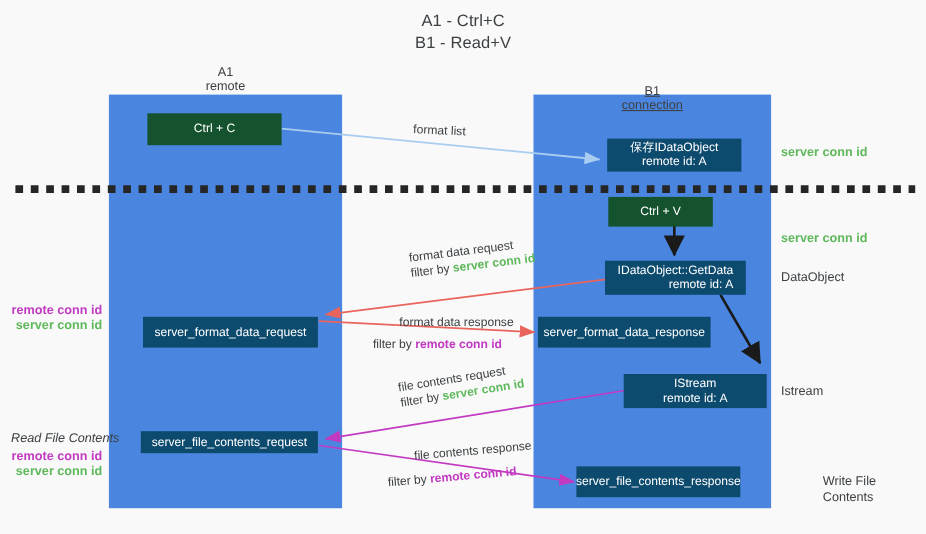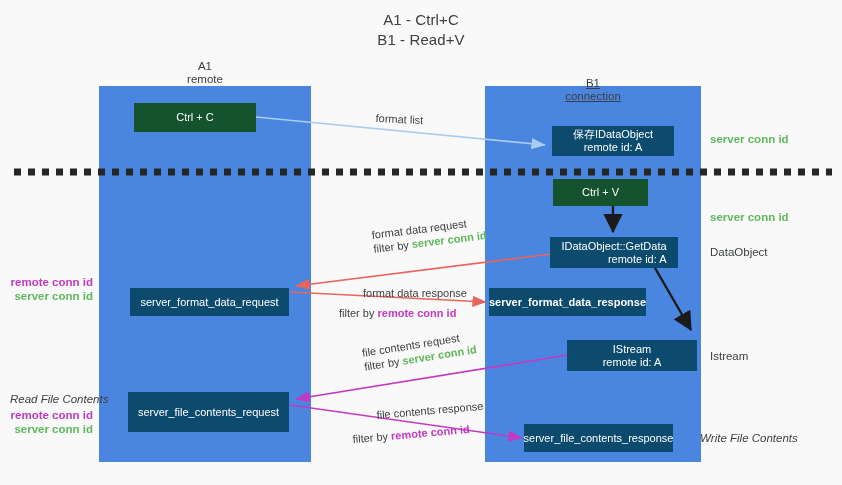--- a/index.html
+++ b/index.html
@@ -137,46 +137,46 @@
 
     <line x1="290" y1="405" x2="522" y2="438" stroke="#c23ac2" stroke-width="1.6" marker-end="url(#ah-mag)"></line>
 
     <line x1="14" y1="172" x2="832" y2="172" stroke="#262626" stroke-width="7" stroke-dasharray="7 7"></line>
   </svg>
 
   <div class="abs box green" style="left:134px; top:103px; width:122px; height:29px;">Ctrl + C</div>
 
   <div class="abs box orange" style="left:130px; top:276px; width:159px; height:28px;margin-top:12px;">server_format_data_request</div>
 
-  <div class="abs box orange" style="left:128px; top:392px; width:161px; height:40px;">server_file_contents_request</div>
+  <div class="abs box orange" style="left:128px; top:392px; width:161px; height:20px;">server_file_contents_request</div>
 
   <div class="abs box orange" style="left:552px; top:126px; width:122px; height:30px;">保存IDataObject
 remote id: A</div>
 
   <div class="abs box green" style="left:553px; top:179px; width:95px; height:27px;">Ctrl + V</div>
 
   <div class="abs box orange" style="left:550px; top:237px; width:128px; height:31px;text-align:right;">IDataObject::GetData
 remote id: A</div>
 
   <div class="abs box orange" style="left:567px; top:340px; width:130px; height:31px;">IStream
 remote id: A</div>
 
-  <div class="abs box orange" style="left:489px; top:288px; width:157px; height:28px;font-weight:bold;">server_format_data_response</div>
+  <div class="abs box orange" style="left:489px; top:288px; width:157px; height:28px;">server_format_data_response</div>
 
   <div class="abs box orange" style="left:524px; top:424px; width:149px; height:28px;">server_file_contents_response</div>
 
   <div class="abs sidelabel conn-green" style="left:710px; top:132px;">server conn id</div>
 
   <div class="abs sidelabel conn-green" style="left:710px; top:210px;">server conn id</div>
 
   <div class="abs sidelabel" style="left:710px; top:245px;">DataObject</div>
 
   <div class="abs sidelabel" style="left:710px; top:349px;">Istream</div>
 
-  <div class="abs sidelabel" style="left:700px; top:431px;font-style:italic;">Write File Contents</div>
+  <div class="abs sidelabel" style="left:748px; top:431px;">Write File Contents</div>
 
   <div class="abs conn-stack" style="left:0px; top:275px; width:93px;">
     <div class="conn-purple">remote conn id</div>
     <div class="conn-green">server conn id</div>
   </div>
 
   <div class="abs sidelabel" style="left:10px; top:392px;font-style:italic;">Read File Contents</div>
 
   <div class="abs conn-stack" style="left:0px; top:408px; width:93px;">
     <div class="conn-purple">remote conn id</div>

